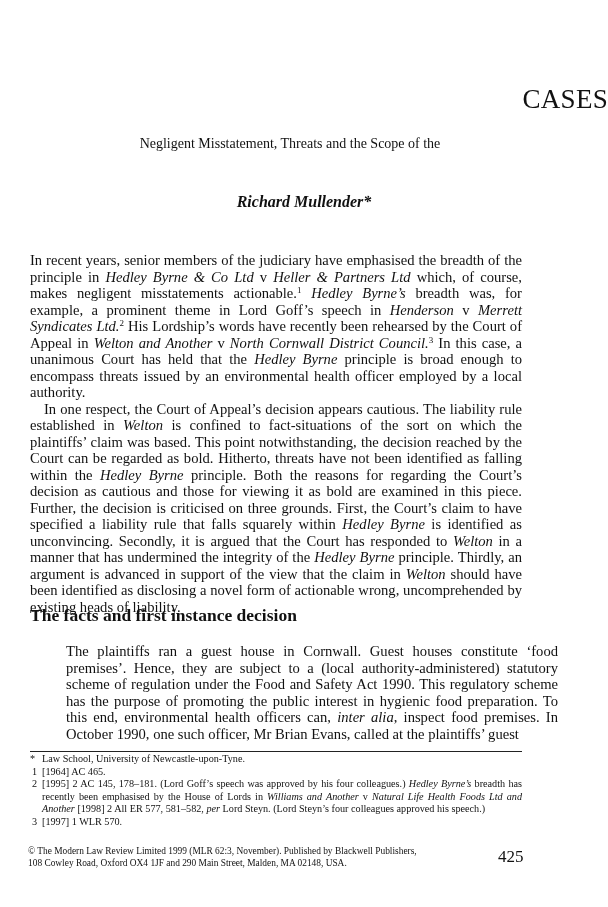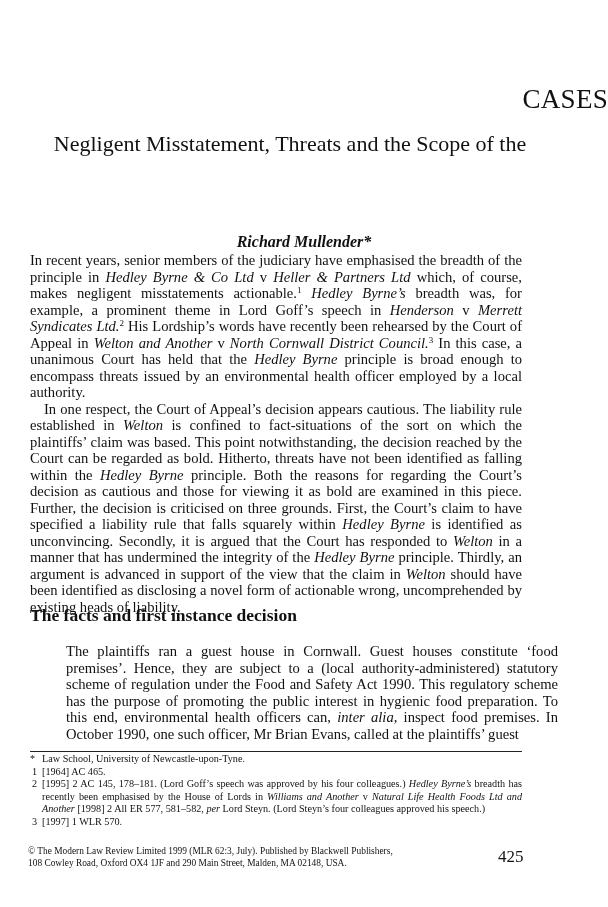--- a/index.html
+++ b/index.html
@@ -1,24 +1,24 @@
 <!DOCTYPE html>
 <html><head>
 <meta charset="utf-8">
 <style>
   html, body { margin: 0; padding: 0; background: #ffffff; }
   body { width: 608px; height: 907px; position: relative; overflow: hidden;
          font-family: "Liberation Serif", "DejaVu Serif", serif; color: #111; }
   .section-label { position: absolute; top: 84px; left: 0; width: 608px; text-align: right;
          font-size: 27px; letter-spacing: 0.3px; }
   .title { position: absolute; top: 133px; left: 0; width: 580px; text-align: center;
-         font-size: 22px; line-height: 22px; }
+         font-size: 14px; line-height: 22px; }
   .title i { font-style: italic; }
   .author { position: absolute; top: 193px; left: 0; width: 608px; text-align: center;
-         font-size: 16px; font-weight: bold; font-style: italic; margin-top: 40px; }
+         font-size: 16px; font-weight: bold; font-style: italic; }
   .body { position: absolute; left: 30px; width: 492px; font-size: 14.6px; line-height: 16.5px;
          text-align: justify; }
   .body p { margin: 0; }
   .body p.indent { text-indent: 14px; }
   .body i { font-style: italic; }
   sup { font-size: 9px; line-height: 0; vertical-align: 5px; }
   .intro { top: 252px; }
   .heading { position: absolute; top: 605px; left: 30px; font-size: 17.5px; font-weight: bold; }
   .facts { top: 643px; margin-left: 36px; }
   .fn-rule { position: absolute; top: 751px; left: 30px; width: 492px; height: 0;
@@ -58,17 +58,17 @@
 <div class="fn-rule"></div>
 
 <div class="footnotes">
   <div class="fn"><span class="mark">*</span><span><span>Law School, University of Newcastle-upon-Tyne.</span></span></div>
   <div class="fn num"><span class="mark">1</span><span><span>[1964] AC 465.</span></span></div>
   <div class="fn num"><span class="mark">2</span><span><span>[1995] 2 AC 145, 178–181. (Lord Goff’s speech was approved by his four colleagues.) </span><i>Hedley Byrne’s</i><span> breadth has recently been emphasised by the House of Lords in </span><i>Williams and Another</i><span> v </span><i>Natural Life Health Foods Ltd and Another</i><span> [1998] 2 All ER 577, 581–582, </span><i>per</i><span> Lord Steyn. (Lord Steyn’s four colleagues approved his speech.)</span></span></div>
   <div class="fn num"><span class="mark">3</span><span><span>[1997] 1 WLR 570.</span></span></div>
 </div>
 
 <div class="copyright">
-  <div>© The Modern Law Review Limited 1999 (MLR 62:3, July). Published by Blackwell Publishers,</div>
+  <div>© The Modern Law Review Limited 1999 (MLR 62:3, November). Published by Blackwell Publishers,</div>
   <div>108 Cowley Road, Oxford OX4 1JF and 290 Main Street, Malden, MA 02148, USA.</div>
 </div>
 
 <div class="page-num">425</div>
 
 </body></html>

